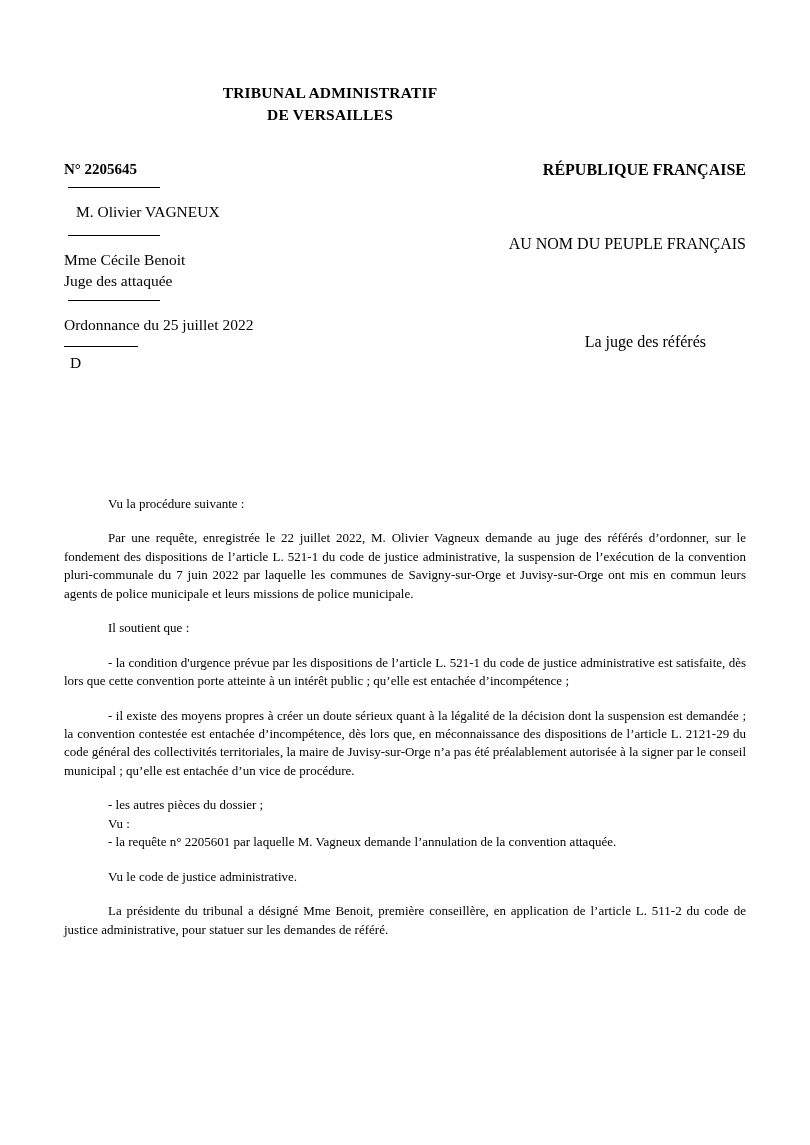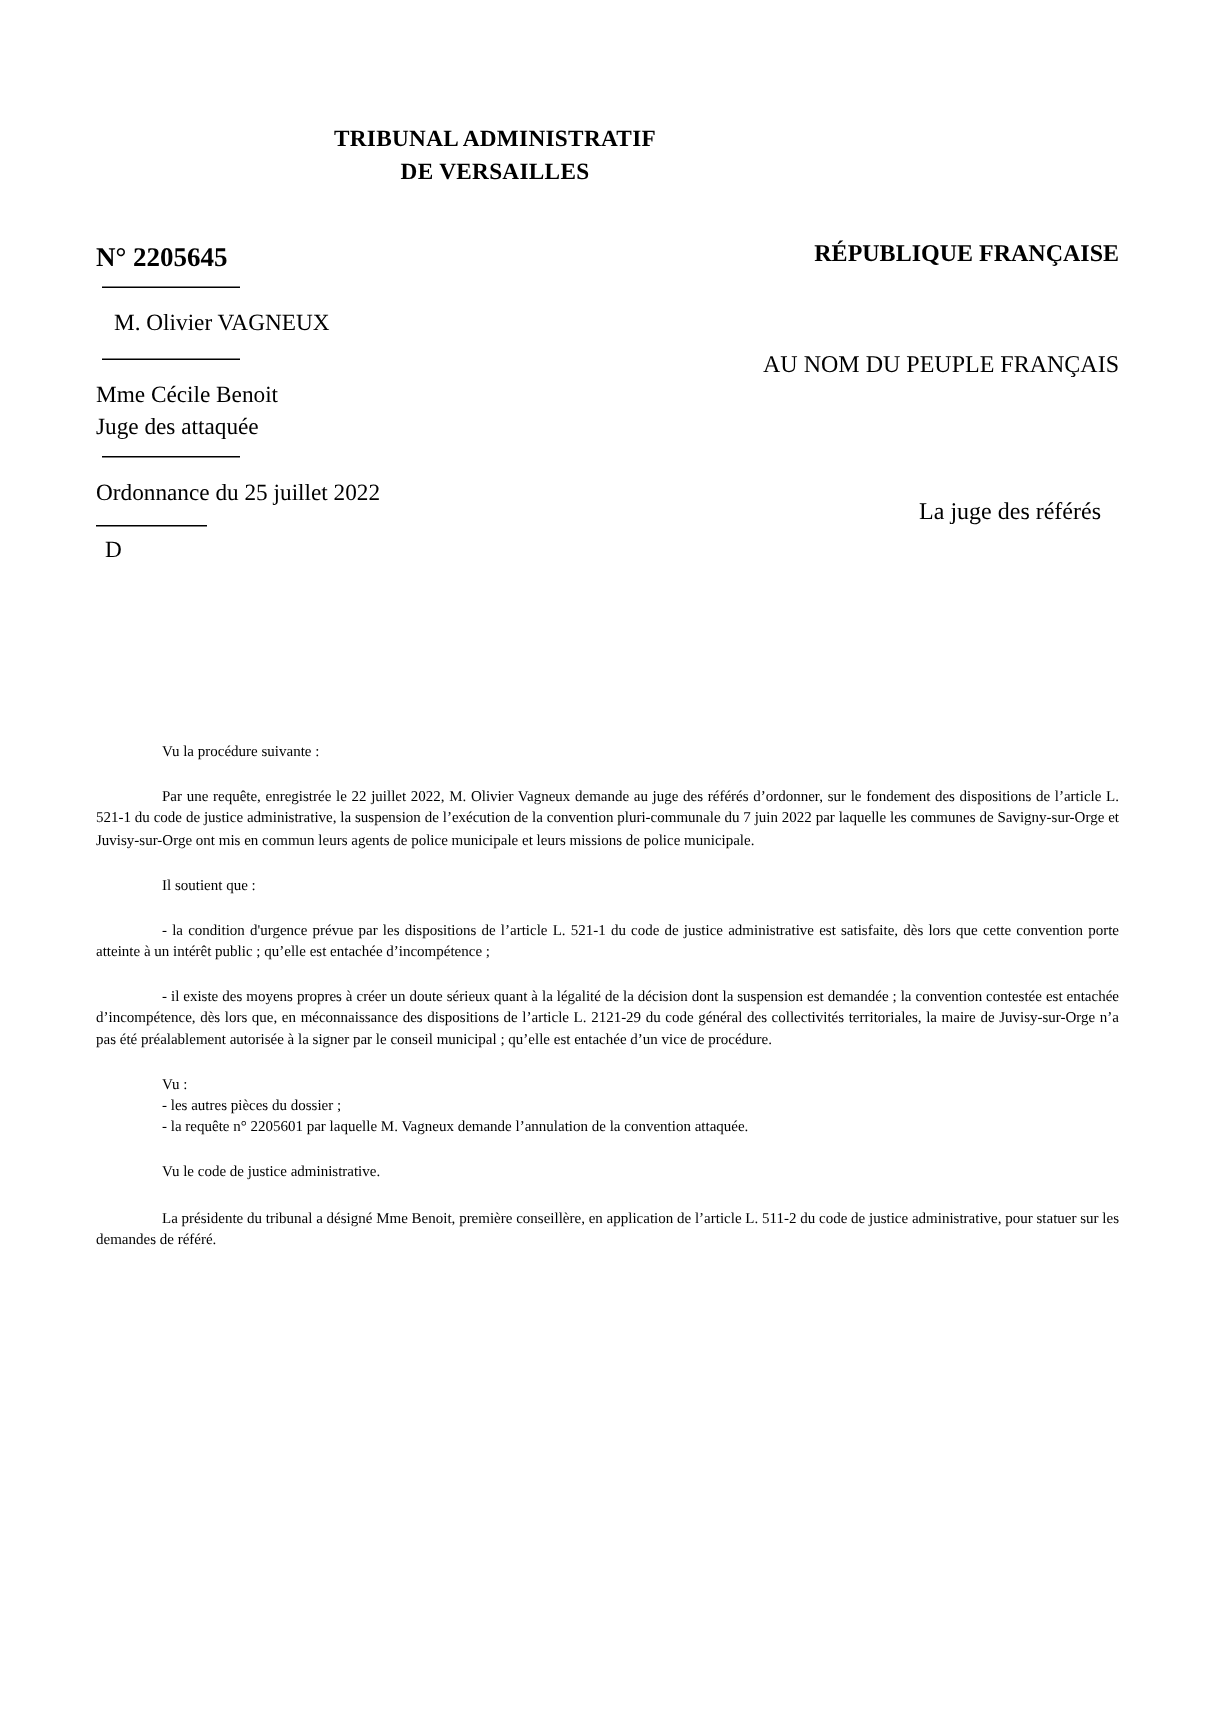--- a/index.html
+++ b/index.html
@@ -41,21 +41,21 @@
     margin-top: 32px;
     min-height: 250px;
   }
   .col-left {
     width: 330px;
     font-size: 15.5px;
     line-height: 1.35;
   }
   .case-number {
     font-weight: bold;
-    font-size: 18px;
+    font-size: 15px;
     margin-bottom: 6px;
   }
   .rule {
     border-top: 1px solid #000;
     width: 92px;
     margin: 8px 0 14px 4px;
   }
   .rule-wide {
     border-top: 1.6px solid #000;
     width: 74px;
@@ -77,27 +77,27 @@
   .republique {
     font-weight: bold;
     margin-top: 2px;
   }
   .aunom {
     font-weight: normal;
     margin-top: 56px;
   }
   .lajuge {
     margin-top: 80px;
-    margin-right: 12px;
+    margin-right: 40px;
   }
 
   
   .body-text {
     margin-top: 86px;
-    font-size: 10px;
+    font-size: 13px;
     line-height: 1.42;
     text-align: justify;
   }
   .body-text p {
     margin: 0 0 16px 0;
     text-indent: 44px;
   }
   .body-text p.dash {
     text-indent: 44px;
   }
@@ -137,20 +137,20 @@
     </div>
 
   </div>
 
   <div class="body-text">
     <p>Vu la procédure suivante :</p>
     <p>Par une requête, enregistrée le 22 juillet 2022, M. Olivier Vagneux demande au juge des référés d’ordonner, sur le fondement des dispositions de l’article L. 521-1 du code de justice administrative, la suspension de l’exécution de la convention pluri-communale du 7 juin 2022 par laquelle les communes de Savigny-sur-Orge et Juvisy-sur-Orge ont mis en commun leurs agents de police municipale et leurs missions de police municipale.</p>
     <p>Il soutient que :</p>
     <p class="dash">- la condition d'urgence prévue par les dispositions de l’article L. 521-1 du code de justice administrative est satisfaite, dès lors que cette convention porte atteinte à un intérêt public ; qu’elle est entachée d’incompétence ;</p>
     <p class="dash">- il existe des moyens propres à créer un doute sérieux quant à la légalité de la décision dont la suspension est demandée ; la convention contestée est entachée d’incompétence, dès lors que, en méconnaissance des dispositions de l’article L. 2121-29 du code général des collectivités territoriales, la maire de Juvisy-sur-Orge n’a pas été préalablement autorisée à la signer par le conseil municipal ; qu’elle est entachée d’un vice de procédure.</p>
+    <p class="tight">- les autres pièces du dossier ;</p>
     <p class="tight">Vu :</p>
-    <p class="tight">- les autres pièces du dossier ;</p>
     <p>- la requête n° 2205601 par laquelle M. Vagneux demande l’annulation de la convention attaquée.</p>
     <p>Vu le code de justice administrative.</p>
     <p>La présidente du tribunal a désigné Mme Benoit, première conseillère, en application de l’article L. 511-2 du code de justice administrative, pour statuer sur les demandes de référé.</p>
   </div>
 
 </div>
 
 </body></html>

